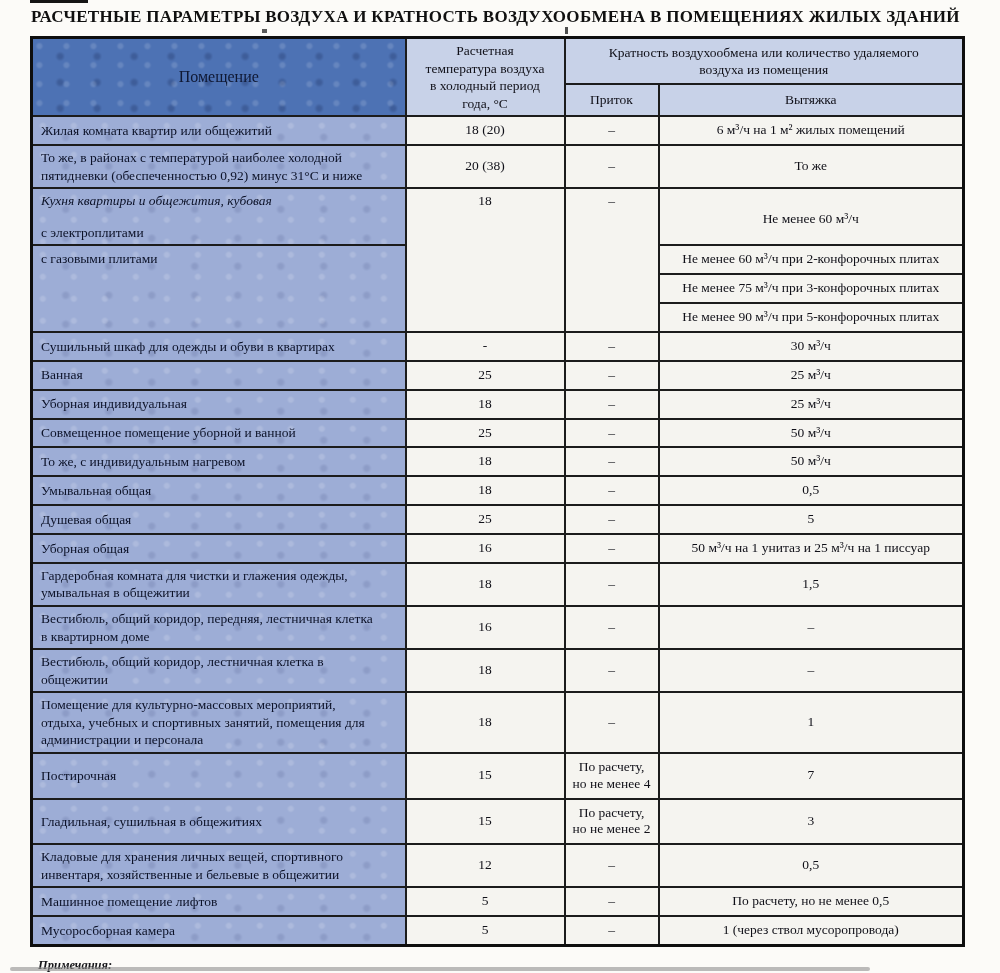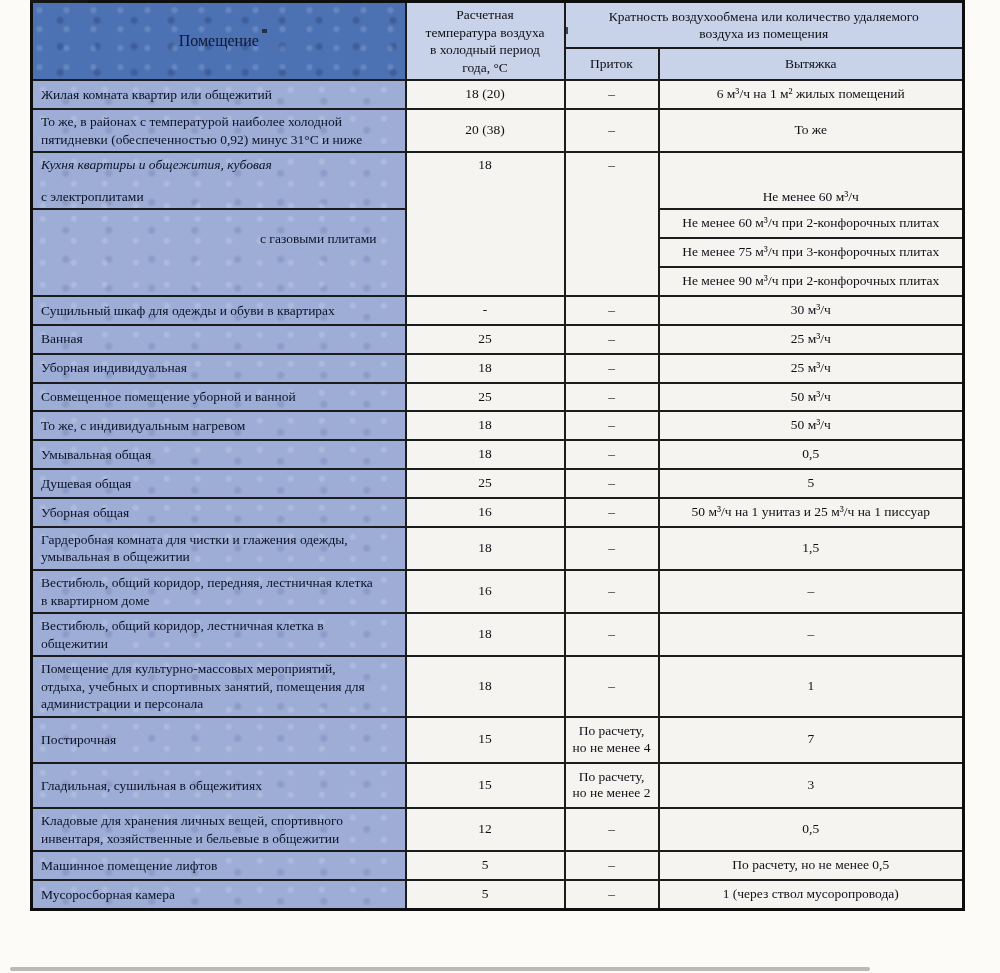--- a/index.html
+++ b/index.html
@@ -77,41 +77,42 @@
     text-align:center;
     vertical-align:middle;
     padding:5px 6px;
     line-height:1.25;
   }
   .v-top { vertical-align:top !important; padding-top:4px !important; }
   
   td.kitchen-name { vertical-align:top; }
   .kitchen-title { text-align:left; margin-bottom:14px;font-style:italic; }
   .kitchen-sub   { padding-right:2px; }
-  td.kitchen-gas { vertical-align:top; text-align:right; padding-top:20px; }
-  td.kitchen-exh-a { vertical-align:bottom; padding-bottom:2px; }
+  td.kitchen-gas { vertical-align:top; padding-top:4px; }
+  td.kitchen-exh-a { vertical-align:bottom; padding-bottom:16px; }
   
   .notes {
     margin:11px 0 0 38px;
     width:930px;
     font-style:italic;
     font-size:12.5px;
     color:#16161a;
   }
   .notes-heading { font-weight:700; margin-bottom:12px; }
 </style>
 </head>
 <body>
 
 <div class="page">
 
   <div class="scan-mark mark-a"></div>
   <div class="scan-mark mark-b"></div>
   <div class="scan-mark mark-c"></div>
 
+  <h1 class="title">РАСЧЕТНЫЕ ПАРАМЕТРЫ ВОЗДУХА И КРАТНОСТЬ ВОЗДУХООБМЕНА В ПОМЕЩЕНИЯХ ЖИЛЫХ ЗДАНИЙ</h1>
 
   <table class="air-table">
     <colgroup>
       <col style="width:374px">
       <col style="width:159px">
       <col style="width:94px">
       <col style="width:305px">
     </colgroup>
     <thead>
       <tr>
@@ -153,21 +154,21 @@
         <td class="td-val kitchen-exh-a">Не менее 60 м³/ч</td>
       </tr>
       <tr>
         <td class="td-name kitchen-gas" rowspan="3">с газовыми плитами</td>
         <td class="td-val">Не менее 60 м³/ч при 2-конфорочных плитах</td>
       </tr>
       <tr>
         <td class="td-val">Не менее 75 м³/ч при 3-конфорочных плитах</td>
       </tr>
       <tr>
-        <td class="td-val">Не менее 90 м³/ч при 2-конфорочных плитах</td>
+        <td class="td-val">Не менее 90 м³/ч при 5-конфорочных плитах</td>
       </tr>
     </tbody>
 
     <tbody>
 
         <tr>
           <td class="td-name">Сушильный шкаф для одежды и обуви в квартирах</td>
           <td class="td-val">-</td>
           <td class="td-val">–</td>
           <td class="td-val">30 м³/ч</td>
@@ -280,15 +281,19 @@
 
         <tr>
           <td class="td-name">Мусоросборная камера</td>
           <td class="td-val">5</td>
           <td class="td-val">–</td>
           <td class="td-val">1 (через ствол мусоропровода)</td>
         </tr>
       </tbody>
   </table>
 
+  <div class="notes">
+    <div class="notes-heading">Примечания:</div>
+
+  </div>
 
   <div class="scan-bottom"></div>
 </div>
 
 </body></html>

